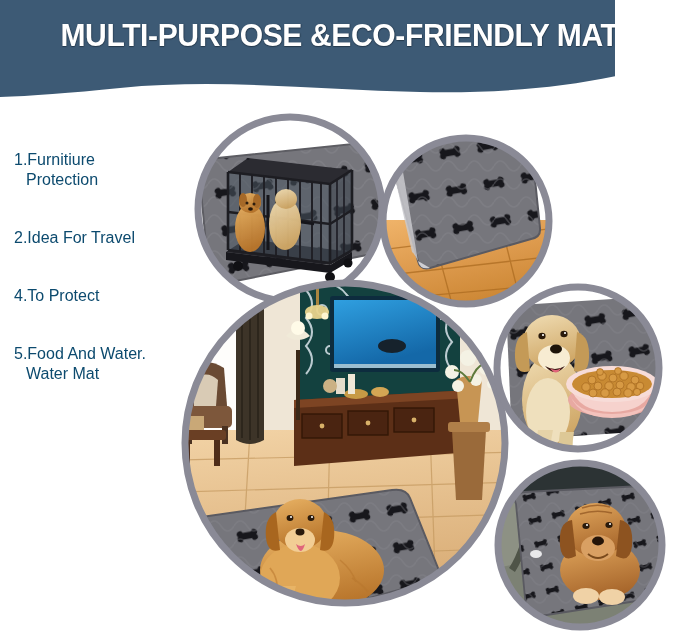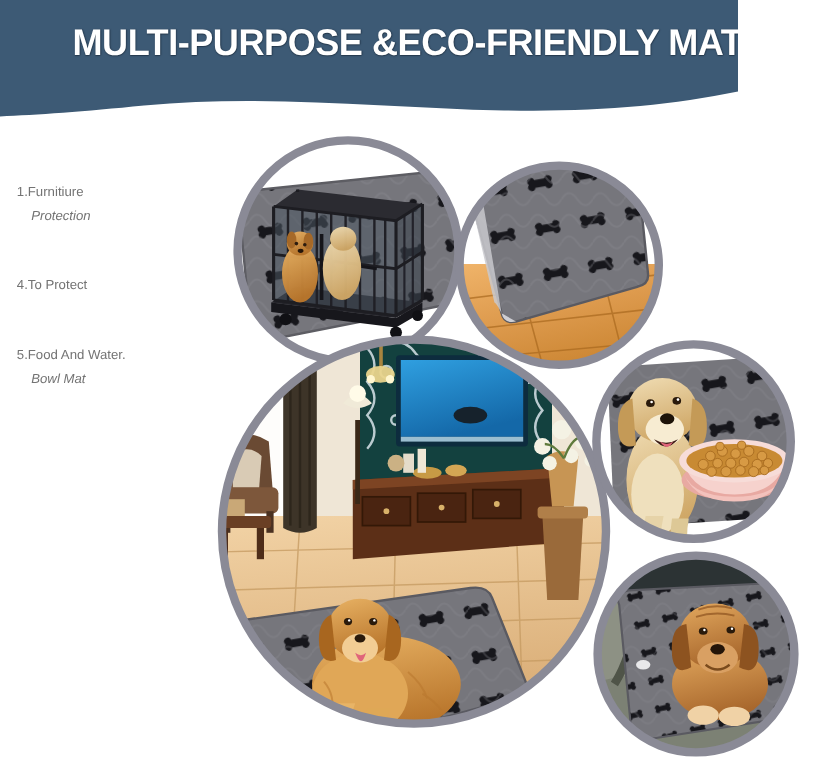--- a/index.html
+++ b/index.html
@@ -30,53 +30,54 @@
     text-shadow: 0 1px 1px rgba(20,32,45,.55), 1px 0 1px rgba(20,32,45,.35);
     white-space: nowrap;
   }
 
   
   #feature-list {
     position: absolute; left: 14px; top: 150px;
     width: 185px;
   }
   .feature-item {
-    color: #737373;
-    font-size: 11px;
+    color: #0c4a6e;
+    font-size: 16px;
     line-height: 20px;
     margin-bottom: 38px;
   }
-  .feature-line-2 { padding-left: 12px; font-style: italic; }
+  .feature-line-2 { padding-left: 12px; }
 
   
   #collage { position: absolute; left: 0; top: 100px; width: 679px; height: 542px; }
 </style>
 </head>
 <body>
 
 <div id="header-banner">
   <svg id="header-wave-shape" width="679" height="100" viewBox="0 0 679 100">
     <path id="wave-path" d="M0,0 L679,0 L679,60 C600,84 520,94 420,92 C320,90 220,78 120,88 C70,93 30,96 0,97 Z" fill="#3d5a75"></path>
   </svg>
   <div id="header-title">MULTI-PURPOSE &amp;ECO-FRIENDLY MAT</div>
 </div>
 
 <div id="feature-list">
   <div class="feature-item">
     <div>1.Furnitiure</div>
     <div class="feature-line-2">Protection</div>
   </div>
   <div class="feature-item">
+    <div>2.Idea For Travel</div>
   </div>
   <div class="feature-item">
     <div>4.To Protect</div>
   </div>
   <div class="feature-item">
     <div>5.Food And Water.</div>
-    <div class="feature-line-2">Bowl Mat</div>
+    <div class="feature-line-2">Water Mat</div>
   </div>
 </div>
 
 <div id="collage">
 <svg width="679" height="542" viewBox="0 0 679 542">
   <defs>
 
     <pattern id="bonePat" width="38" height="38" patternUnits="userSpaceOnUse" patternTransform="rotate(-10)">
       <rect width="38" height="38" fill="#76767c"></rect>
       <path d="M3,14 q-3,-4 1,-6 q4,-2 5,2 l10,0 q1,-4 5,-2 q4,2 1,6 q3,4 -1,6 q-4,2 -5,-2 l-10,0 q-1,4 -5,2 q-4,-2 -1,-6 z" fill="#17171c" transform="translate(4,4) scale(0.85)"></path>

